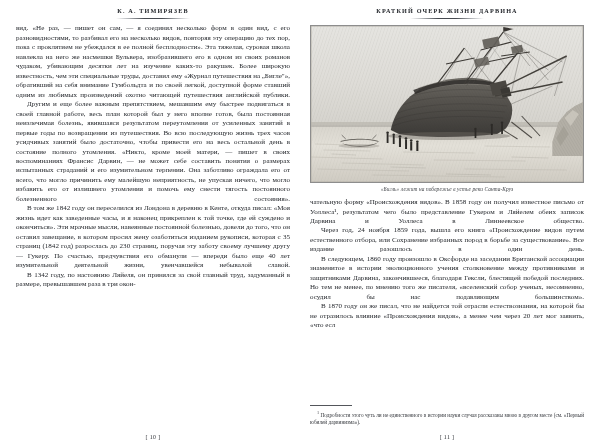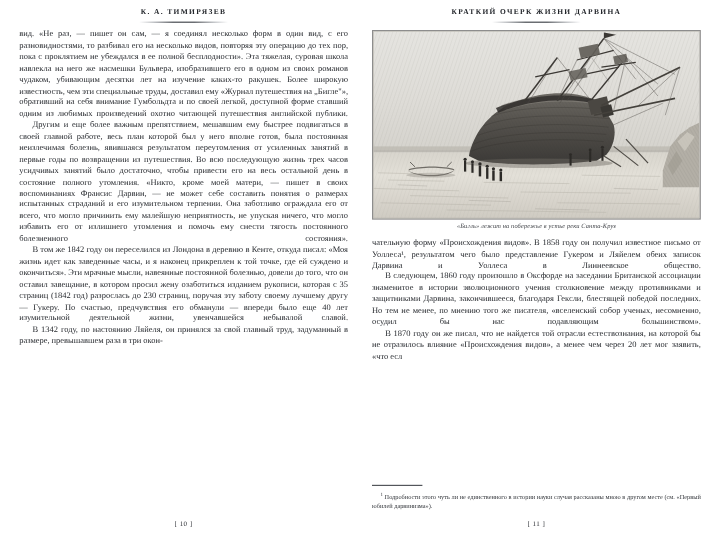--- a/index.html
+++ b/index.html
@@ -335,20 +335,21 @@
           <path d="M188 6 L198 3 L188 1 Z" fill="#3b3834"></path>
 
           <rect x="0" y="0" width="266" height="156" fill="none" stroke="#b4b0a8" stroke-width="1"></rect>
         </svg>
       </div>
       <figcaption class="cap">«Бигль» лежит на побережье в устье реки Санта-Круз</figcaption>
     </figure>
 
     <div class="body-col">
       <p class="para">чательную форму «Происхождения видов». В 1858 году он получил известное письмо от Уоллеса¹, результатом чего было представление Гукером и Ляйелем обеих записок Дарвина и Уоллеса в Линнеевское общество.</p>
+      <p class="para indent">Через год, 24 ноября 1859 года, вышла его книга «Происхождение видов путем естественного отбора, или Сохранение избранных пород в борьбе за существование». Все издание разошлось в один день.</p>
       <p class="para indent">В следующем, 1860 году произошло в Оксфорде на заседании Британской ассоциации знаменитое в истории эволюционного учения столкновение между противниками и защитниками Дарвина, закончившееся, благодаря Гексли, блестящей победой последних. Но тем не менее, по мнению того же писателя, «вселенский собор ученых, несомненно, осудил бы нас подавляющим большинством».</p>
       <p class="para indent last">В 1870 году он же писал, что не найдется той отрасли естествознания, на которой бы не отразилось влияние «Происхождения видов», а менее чем через 20 лет мог заявить, «что есл</p>
     </div>
 
     <div class="footnote">
       <div class="fn-rule"></div>
       <p class="fn-text"><sup>1</sup> <span>Подробности этого чуть ли не единственного в истории науки случая рассказаны мною в другом месте (см. «Первый юбилей дарвинизма»).</span></p>
     </div>
 
     <div class="folio">[ 11 ]</div>

